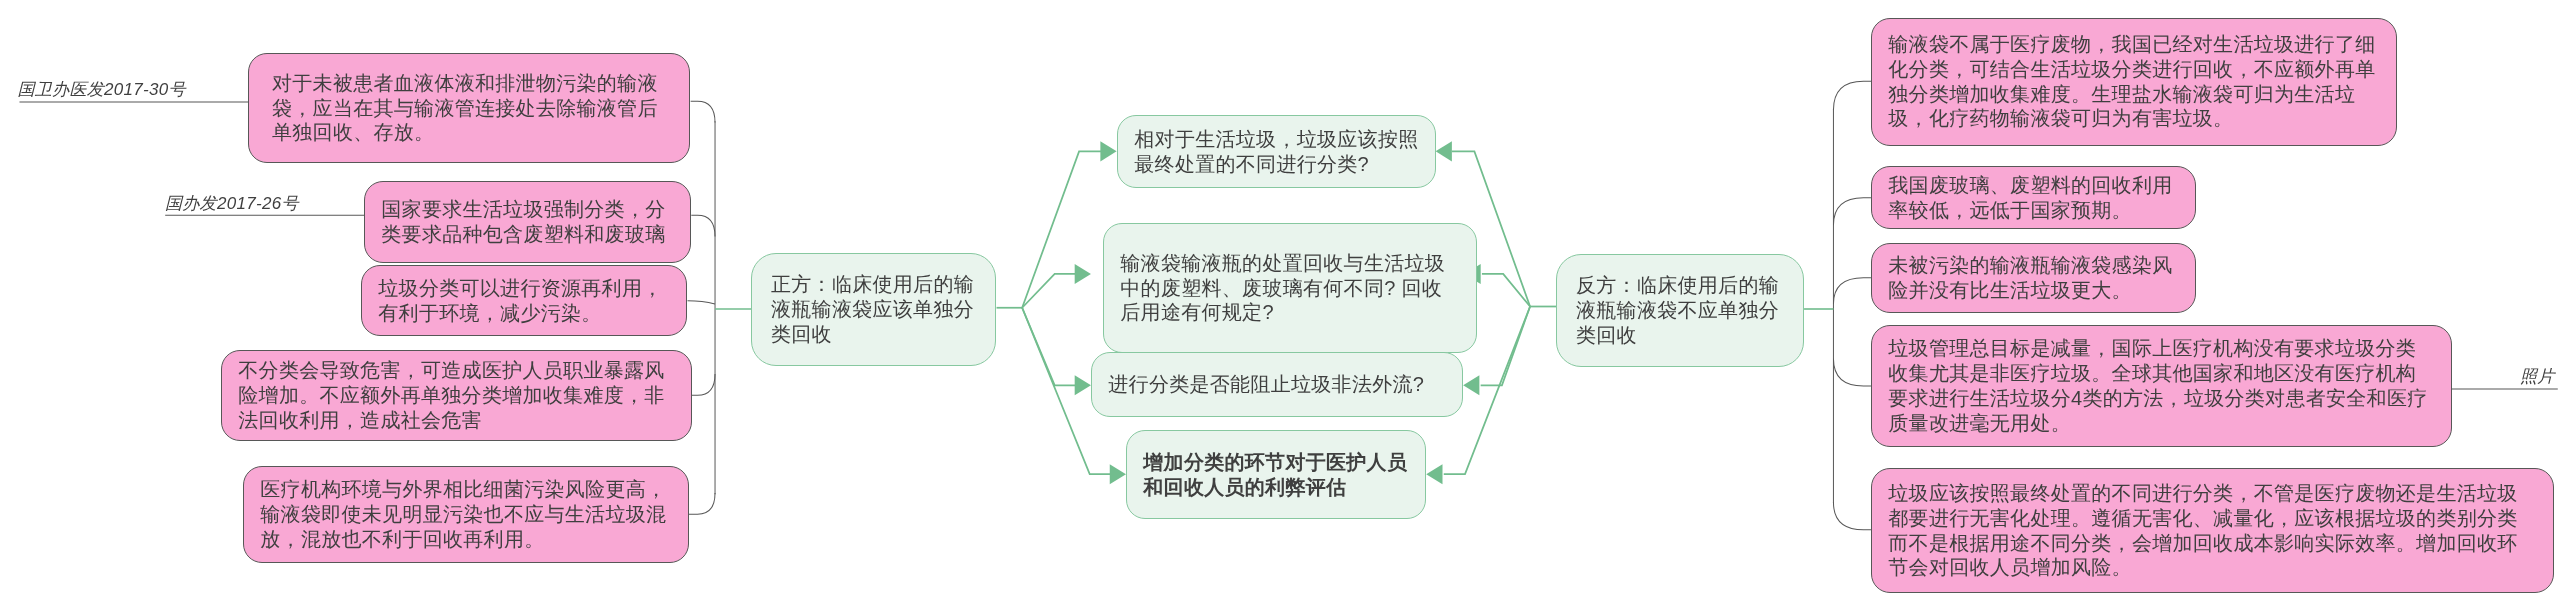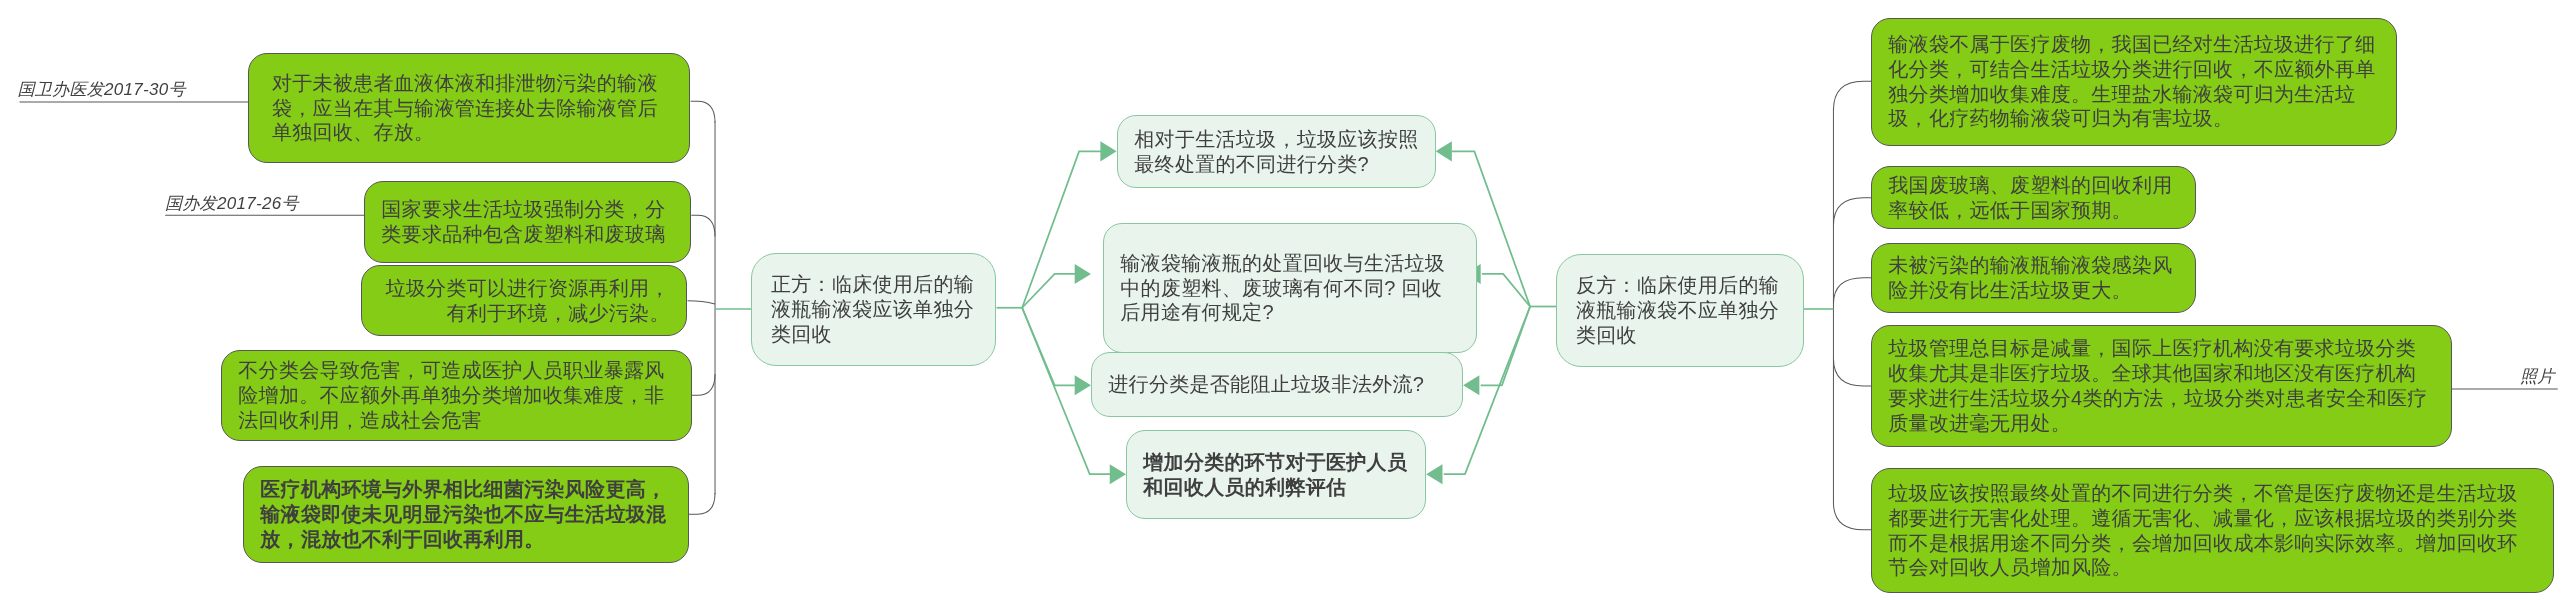--- a/index.html
+++ b/index.html
@@ -6,21 +6,21 @@
   body{font-family:"Liberation Sans","DejaVu Sans",sans-serif;}
   #canvas{position:relative;width:2576px;height:613px;background:#ffffff;overflow:hidden;}
   #wires{position:absolute;left:0;top:0;z-index:1;}
   .node{
     position:absolute;box-sizing:border-box;z-index:2;
     display:flex;align-items:center;
     font-size:20px;line-height:1.24;color:#3f3f3f;
     padding:7.5px 16.3px;border-radius:19px;
     letter-spacing:0.3px;
   }
-  .gray{background:#84cc16;border:1.3px solid #575757;}
+  .gray{background:#f9a8d4;border:1.3px solid #575757;}
   .green{background:#e9f4ed;border:1.3px solid #87c8a0;}
   .topic{border-radius:25px;padding:8.8px 19px;}
   .lbl{
     position:absolute;z-index:2;font-size:17px;color:#3f3f3f;
     white-space:nowrap;letter-spacing:0.3px;font-style:italic;
   }
 </style>
 </head>
 <body>
 
@@ -81,23 +81,23 @@
       <path d="M2279 758 L2305 742 L2305 774 Z"></path>
     </g>
   </svg>
 
   <div class="lbl" style="left:17.5px;top:78px;">国卫办医发2017-30号</div>
   <div class="lbl" style="left:165px;top:192px;">国办发2017-26号</div>
   <div class="lbl" style="left:2520px;top:365px;">照片</div>
 
   <div class="node gray" style="left:248px;top:53px;width:442px;height:110px;padding-left:23px;">对于未被患者血液体液和排泄物污染的输液袋，应当在其与输液管连接处去除输液管后单独回收、存放。</div>
   <div class="node gray" style="left:364px;top:181px;width:327px;height:82px;">国家要求生活垃圾强制分类，分类要求品种包含废塑料和废玻璃</div>
-  <div class="node gray" style="left:361px;top:265px;width:326px;height:71px;text-align:right;">垃圾分类可以进行资源再利用，有利于环境，减少污染。</div>
+  <div class="node gray" style="left:361px;top:265px;width:326px;height:71px;">垃圾分类可以进行资源再利用，有利于环境，减少污染。</div>
   <div class="node gray" style="left:221px;top:350px;width:471px;height:91px;">不分类会导致危害，可造成医护人员职业暴露风险增加。不应额外再单独分类增加收集难度，非法回收利用，造成社会危害</div>
-  <div class="node gray" style="left:243px;top:466px;width:446px;height:97px;font-weight:bold;">医疗机构环境与外界相比细菌污染风险更高，输液袋即使未见明显污染也不应与生活垃圾混放，混放也不利于回收再利用。</div>
+  <div class="node gray" style="left:243px;top:466px;width:446px;height:97px;">医疗机构环境与外界相比细菌污染风险更高，输液袋即使未见明显污染也不应与生活垃圾混放，混放也不利于回收再利用。</div>
 
   <div class="node green topic" style="left:751px;top:253px;width:245px;height:113px;">正方：临床使用后的输液瓶输液袋应该单独分类回收</div>
 
   <div class="node green" style="left:1117px;top:115px;width:319px;height:73px;">相对于生活垃圾，垃圾应该按照最终处置的不同进行分类?</div>
   <div class="node green" style="left:1103px;top:223px;width:374px;height:130px;">输液袋输液瓶的处置回收与生活垃圾中的废塑料、废玻璃有何不同? 回收后用途有何规定?</div>
   <div class="node green" style="left:1091px;top:352px;width:372px;height:65px;">进行分类是否能阻止垃圾非法外流?</div>
   <div class="node green" style="left:1126px;top:430px;width:300px;height:89px;font-weight:bold;">增加分类的环节对于医护人员和回收人员的利弊评估</div>
 
   <div class="node green topic" style="left:1556px;top:254px;width:248px;height:113px;">反方：临床使用后的输液瓶输液袋不应单独分类回收</div>
 

